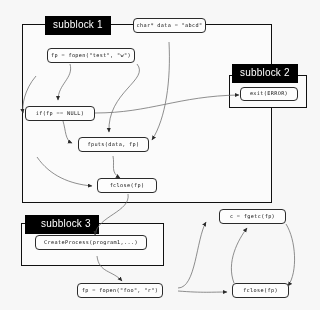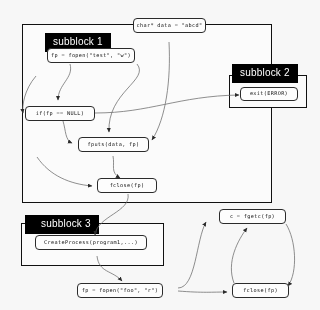--- a/index.html
+++ b/index.html
@@ -49,21 +49,21 @@
     white-space:nowrap;
     text-align:center;
   }
 </style>
 </head>
 <body>
 
 <div id="stage">
 
   <div class="cluster" style="left:22px;top:24px;width:250px;height:179px;"></div>
-  <div class="cluster-label" style="left:45px;top:16px;margin-top:17px;">subblock 1</div>
+  <div class="cluster-label" style="left:45px;top:16px;">subblock 1</div>
 
   <div class="cluster" style="left:229px;top:75px;width:78px;height:33px;"></div>
   <div class="cluster-label" style="left:232px;top:64px;">subblock 2</div>
 
   <div class="cluster" style="left:21px;top:223px;width:143px;height:43px;"></div>
   <div class="cluster-label" style="left:25px;top:215px;padding-left:16px;">subblock 3</div>
 
   <svg id="edges" viewBox="0 0 320 310">
     <defs>
       <marker id="ah" markerWidth="5" markerHeight="5" refX="4.2" refY="2.1" orient="auto" markerUnits="userSpaceOnUse">

